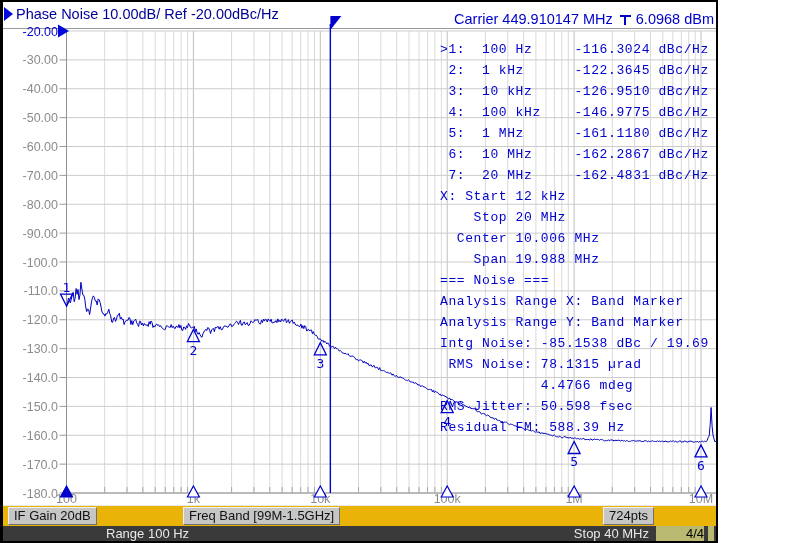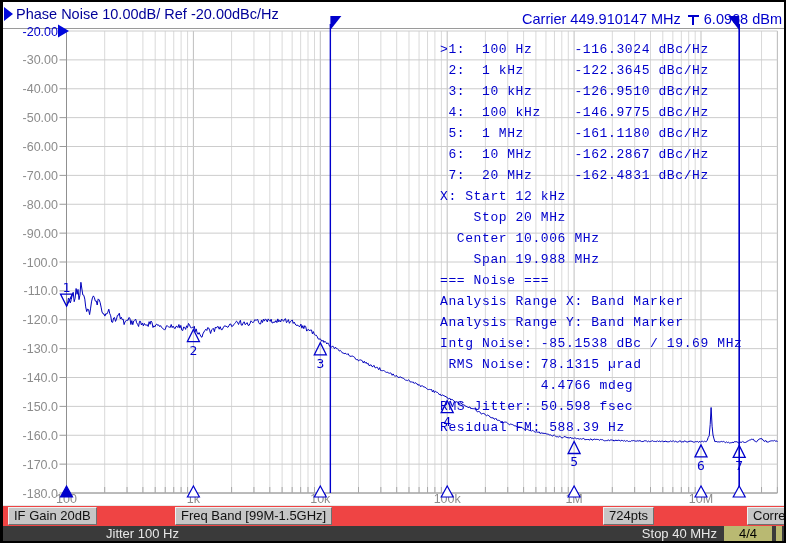--- a/index.html
+++ b/index.html
@@ -1,17 +1,17 @@
 <!DOCTYPE html>
 <html><head>
 <meta charset="utf-8">
 <style>
   html,body { margin:0; padding:0; background:#ffffff; }
   #screen {
-    position:relative; width:786px; height:543px; overflow:hidden;
+    position:relative; width:718px; height:543px; overflow:hidden;
     background:#ffffff; font-family:"Liberation Sans", sans-serif;
   }
   .frame { position:absolute; inset:0; border:solid #000; border-width:2px 2px 2px 3px; pointer-events:none; z-index:60; }
 
   
   .hdr-arrow {
     position:absolute; left:4px; top:7px; width:0; height:0; z-index:4;
     border-left:9px solid #0008dd; border-top:7px solid transparent; border-bottom:7px solid transparent;
   }
   .hdr-title { position:absolute; left:16px; top:6px; font-size:14.5px; color:#000099; z-index:4; white-space:pre; }
@@ -27,37 +27,37 @@
   
   #infoPanel {
     position:absolute; left:428px; top:27px; margin:12px; z-index:6;
     font-family:Liberation Mono, monospace; font-size:13px; line-height:21px;
     letter-spacing:0.6px; color:#0000cc; white-space:pre;
   }
 
   
   .softbar {
     position:absolute; left:2px; right:2px; top:505px; height:21px;
-    background:#ef4444; border-top:1px solid #e8e8e8; z-index:10;
+    background:#eab308; border-top:1px solid #e8e8e8; z-index:10;
   }
   .softkey {
     position:absolute; top:1px; height:18px; box-sizing:border-box;
     background:#c6c6c6; color:#111; font-size:13px; line-height:15px; padding:0 5px;
     border:1px solid; border-color:#f0f0f0 #6f6f6f #6f6f6f #f0f0f0; white-space:nowrap;
   }
 
   
   .statusbar {
     position:absolute; left:2px; right:2px; top:526px; height:15px;
     background:#3a3a3a; color:#e8e8e8; font-size:13px; line-height:15px; z-index:10;
   }
   .mode-box { position:absolute; left:5px; top:0; bottom:0; background:#0016d0; color:#ffffff; padding:0 5px;margin-top:18px; }
   .start-txt { position:absolute; left:104px; top:0; }
   .stop-txt { position:absolute; right:67px; top:0;text-align:center; }
-  .page-box { position:absolute; right:12px; top:0; bottom:0; width:48px; background:#b9b972; color:#000; text-align:center; }
+  .page-box { position:absolute; right:12px; top:0; bottom:0; width:48px; background:#b9b972; color:#000; text-align:right; }
   .page-sliver { position:absolute; right:2px; top:0; bottom:0; width:6px; background:#b9b972; }
 </style>
 </head>
 <body>
 
 <div id="screen">
 
   <span class="hdr-arrow"></span>
   <div class="hdr-title">Phase Noise 10.00dB/ Ref -20.00dBc/Hz</div>
   <div class="carrier">
@@ -267,27 +267,27 @@
 Analysis Range X: Band Marker
 Analysis Range Y: Band Marker
 Intg Noise: -85.1538 dBc / 19.69 MHz
  RMS Noise: 78.1315 µrad
             4.4766 mdeg
 RMS Jitter: 50.598 fsec
 Residual FM: 588.39 Hz</pre>
 
   <div class="softbar" id="softbar">
       <div class="softkey" style="left: 6px;">IF Gain 20dB</div>
-      <div class="softkey" style="left: 173px;">Freq Band [99M-1.5GHz]</div>
+      <div class="softkey" style="left: 181px;">Freq Band [99M-1.5GHz]</div>
       <div class="softkey" style="left: 601px;">724pts</div>
       <div class="softkey" style="left: 745px;">Corre 4</div>
     </div>
 
   <div class="statusbar">
     <span class="mode-box">Phase Noise</span>
-    <span class="start-txt">Jitter 100 Hz</span>
+    <span class="start-txt">Range 100 Hz</span>
     <span class="stop-txt">Stop 40 MHz</span>
     <span class="page-box">4/4</span>
     <span class="page-sliver"></span>
   </div>
 
   <div class="frame"></div>
 </div>
 
 </body></html>

